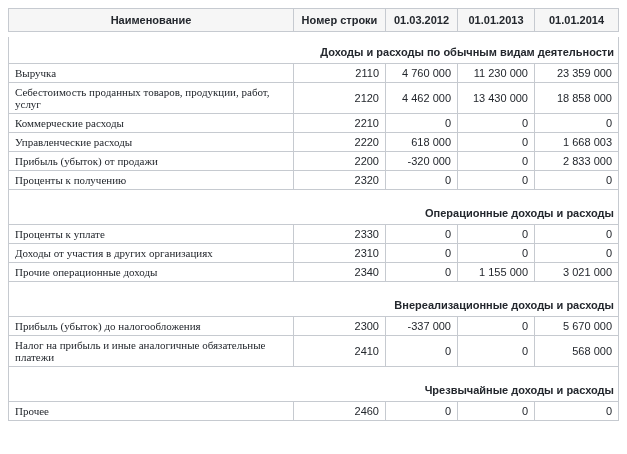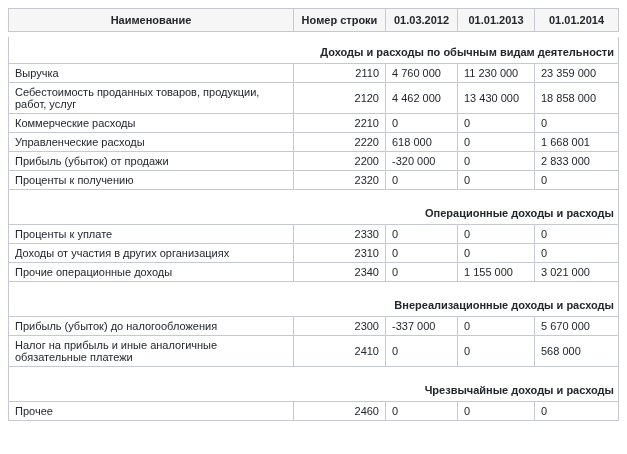--- a/index.html
+++ b/index.html
@@ -30,23 +30,23 @@
   tr.spacer td{
     border-left:1px solid var(--border);border-right:1px solid var(--border);
     height:11px;padding:0;
   }
   tr.section td{
     border-left:1px solid var(--border);border-right:1px solid var(--border);
     font-weight:bold;padding:6px 4px 5px 4px;text-align:right;
   }
   tr.section.first td{padding-top:9px;}
   tr.data td{border:1px solid var(--border);padding:3px 6px;}
-  td.c-name{text-align:left;}
+  td.c-name{text-align:left;font-family:Liberation Serif, serif;}
   td.c-code{text-align:right;}
-  td.c-y2012,td.c-y2013,td.c-y2014{text-align:left;}
+  td.c-y2012,td.c-y2013,td.c-y2014{text-align:right;}
 </style>
 </head>
 <body>
 
 <div class="report">
   <table>
     <colgroup>
       <col style="width:285px">
       <col style="width:92px">
       <col style="width:72px">
@@ -88,21 +88,21 @@
           <td class="c-code">2210</td>
           <td class="c-y2012">0</td>
           <td class="c-y2013">0</td>
           <td class="c-y2014">0</td>
         </tr>
         <tr class="data">
           <td class="c-name">Управленческие расходы</td>
           <td class="c-code">2220</td>
           <td class="c-y2012">618 000</td>
           <td class="c-y2013">0</td>
-          <td class="c-y2014">1 668 001</td>
+          <td class="c-y2014">1 668 003</td>
         </tr>
         <tr class="data">
           <td class="c-name">Прибыль (убыток) от продажи</td>
           <td class="c-code">2200</td>
           <td class="c-y2012">-320 000</td>
           <td class="c-y2013">0</td>
           <td class="c-y2014">2 833 000</td>
         </tr>
         <tr class="data">
           <td class="c-name">Проценты к получению</td>

